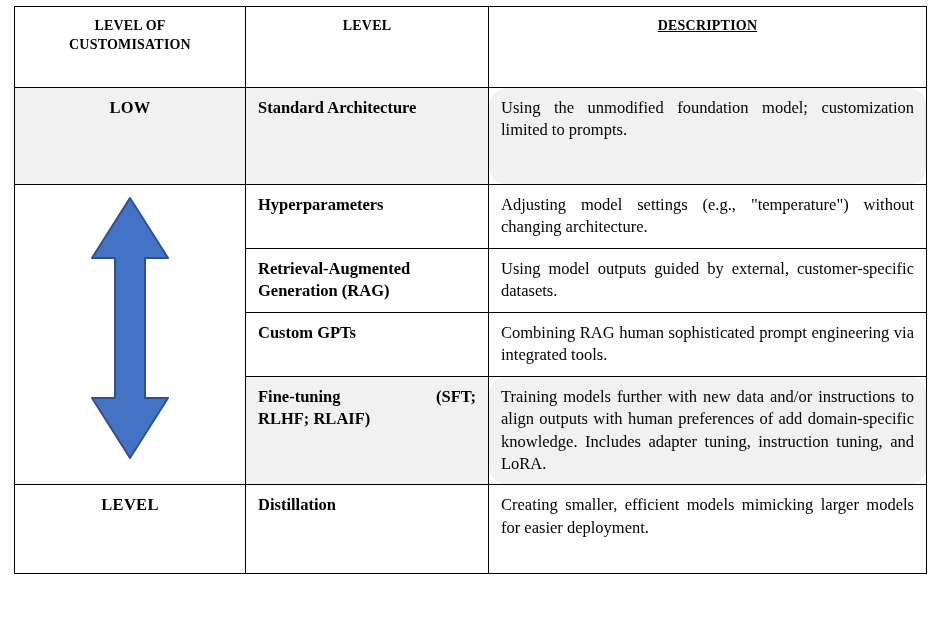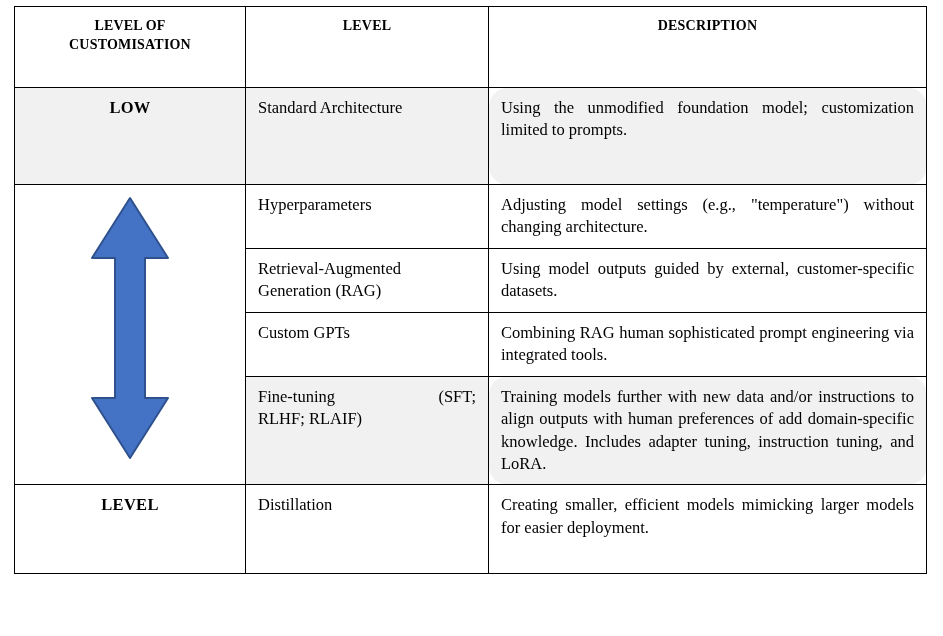--- a/index.html
+++ b/index.html
@@ -42,20 +42,21 @@
   }
   th.col-level {
     width: 206px;
   }
   th.col-method {
     width: 218px;
     text-align: left;
   }
   th.col-desc {
     text-align: left;
+    text-decoration: underline;
   }
   .hdr-row td, .hdr-row th {
     height: 62px;
     vertical-align: middle;
   }
   .level-cell {
     text-align: center;
     vertical-align: middle;
     font-weight: bold;
     font-size: 16.5px;
@@ -64,20 +65,21 @@
   .shade {
     background: #f1f1f1;
   }
   .justify {
     text-align: justify;
     text-justify: inter-word;
     border-radius: 19px;
   }
   .method-cell {
     font-size: 16.5px;
+    font-weight: bold;
   }
   .method-split {
     display: block;
   }
   .method-split .left {
     float: left;
   }
   .method-split .right {
     float: right;
   }

